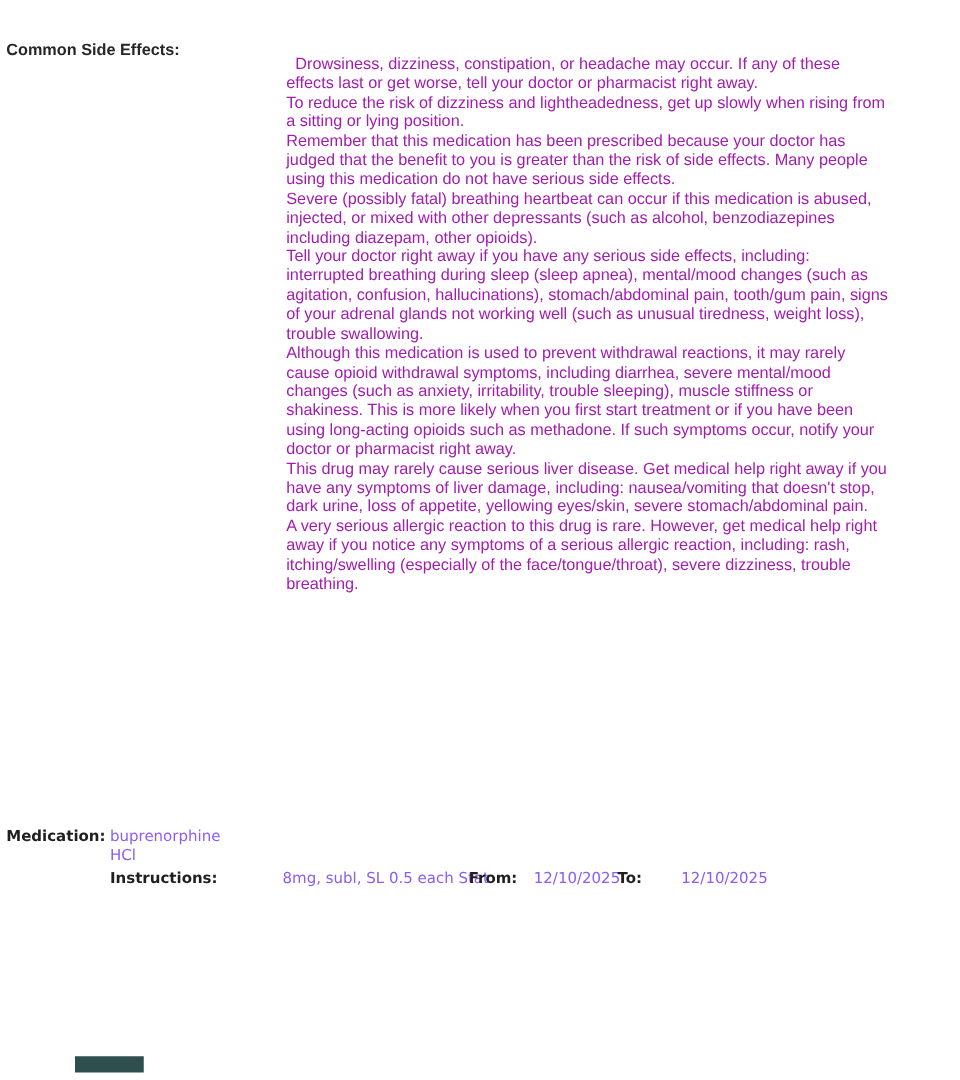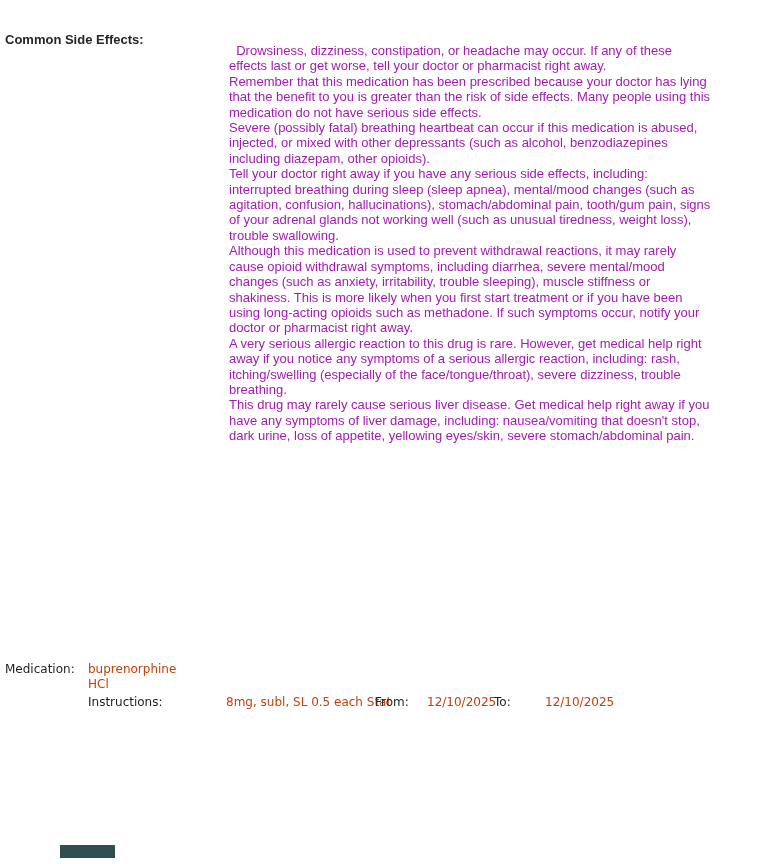--- a/index.html
+++ b/index.html
@@ -38,29 +38,29 @@
   .se-text p {
     margin: 0;
     padding: 0;
     white-space: pre-wrap;
   }
   
   .form-label {
     position: absolute;
     font-family: "DejaVu Sans", sans-serif;
     font-size: 12px;
-    font-weight: normal;
+    font-weight: bold;
     color: #1f1f1f;
     white-space: nowrap;
   }
   .form-value {
     position: absolute;
     font-family: "DejaVu Sans", sans-serif;
     font-size: 12px;
-    color: #c2410c;
+    color: #8b5cf6;
     white-space: nowrap;
   }
   #medication-label { left: 5px;  top: 662px; }
   #medication-value { left: 88px; top: 662px; width: 100px; white-space: normal; line-height: 15px; }
   #instructions-label { left: 88px;  top: 695px; text-align: center; }
   #instructions-value { left: 186px; top: 695px; margin-left: 40px; }
   #from-label { left: 375px; top: 695px; }
   #from-value { left: 427px; top: 695px; }
   #to-label   { left: 494px; top: 695px; }
   #to-value   { left: 545px; top: 695px; }
@@ -74,26 +74,27 @@
     background: #2F4F4F;
   }
 </style>
 </head>
 <body>
 
 <div class="se-label">Common Side Effects:</div>
 
 <div class="se-text">
     <p>  Drowsiness, dizziness, constipation, or headache may occur. If any of these effects last or get worse, tell your doctor or pharmacist right away.</p>
-    <p>Remember that this medication has been prescribed because your doctor has lying that the benefit to you is greater than the risk of side effects. Many people using this medication do not have serious side effects.</p>
+    <p>To reduce the risk of dizziness and lightheadedness, get up slowly when rising from a sitting or lying position.</p>
+    <p>Remember that this medication has been prescribed because your doctor has judged that the benefit to you is greater than the risk of side effects. Many people using this medication do not have serious side effects.</p>
     <p>Severe (possibly fatal) breathing heartbeat can occur if this medication is abused, injected, or mixed with other depressants (such as alcohol, benzodiazepines including diazepam, other opioids).</p>
     <p>Tell your doctor right away if you have any serious side effects, including: interrupted breathing during sleep (sleep apnea), mental/mood changes (such as agitation, confusion, hallucinations), stomach/abdominal pain, tooth/gum pain, signs of your adrenal glands not working well (such as unusual tiredness, weight loss), trouble swallowing.</p>
     <p>Although this medication is used to prevent withdrawal reactions, it may rarely cause opioid withdrawal symptoms, including diarrhea, severe mental/mood changes (such as anxiety, irritability, trouble sleeping), muscle stiffness or shakiness. This is more likely when you first start treatment or if you have been using long-acting opioids such as methadone. If such symptoms occur, notify your doctor or pharmacist right away.</p>
+    <p>This drug may rarely cause serious liver disease. Get medical help right away if you have any symptoms of liver damage, including: nausea/vomiting that doesn't stop, dark urine, loss of appetite, yellowing eyes/skin, severe stomach/abdominal pain.</p>
     <p>A very serious allergic reaction to this drug is rare. However, get medical help right away if you notice any symptoms of a serious allergic reaction, including: rash, itching/swelling (especially of the face/tongue/throat), severe dizziness, trouble breathing.</p>
-    <p>This drug may rarely cause serious liver disease. Get medical help right away if you have any symptoms of liver damage, including: nausea/vomiting that doesn't stop, dark urine, loss of appetite, yellowing eyes/skin, severe stomach/abdominal pain.</p>
   </div>
 
 <div class="form-label" id="medication-label">Medication:</div>
 
 <div class="form-value" id="medication-value">buprenorphine HCl</div>
 
 <div class="form-label" id="instructions-label">Instructions:</div>
 
 <div class="form-value" id="instructions-value">8mg, subl, SL 0.5 each Stat</div>
 

